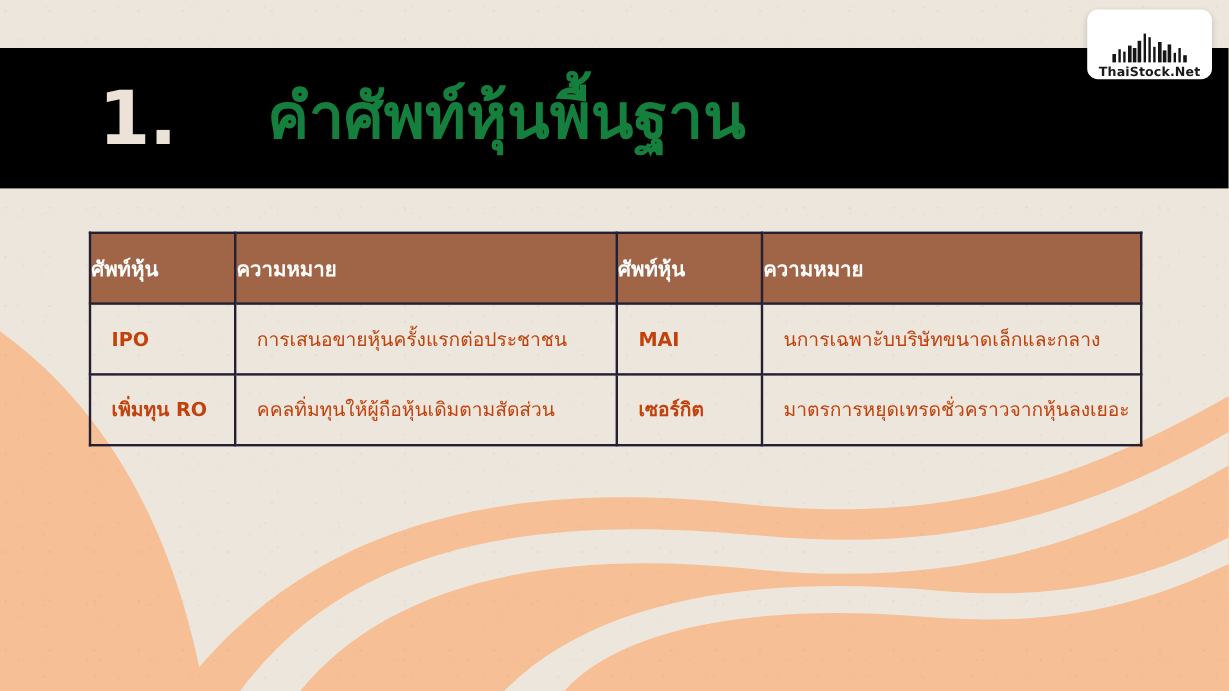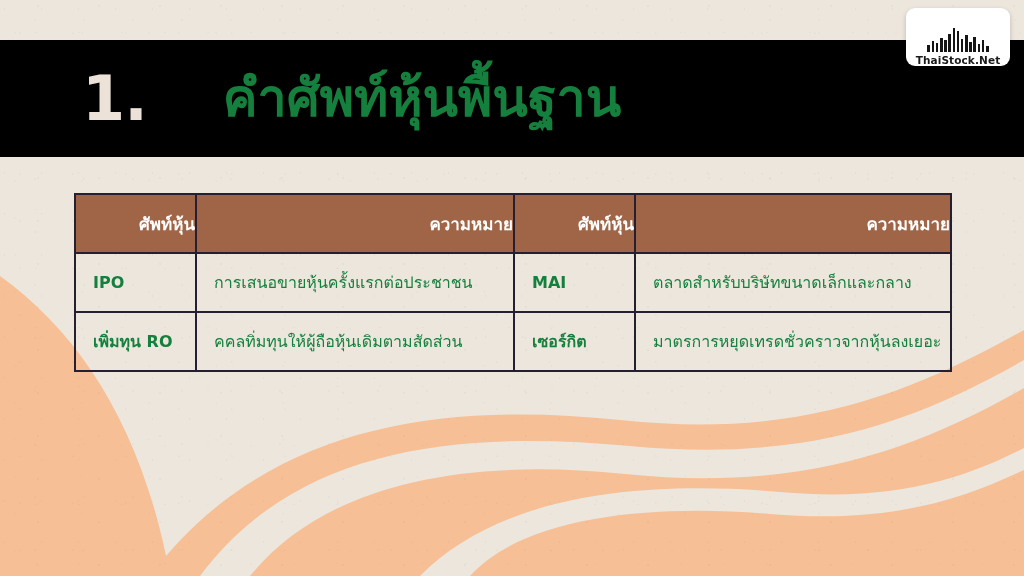--- a/index.html
+++ b/index.html
@@ -133,27 +133,27 @@
     border: 2px solid #241f31;
     padding: 0;
     vertical-align: middle;
   }
   .vocab-table thead th {
     background: #a06546;
     color: #ffffff;
     height: 57px;
     font-size: 17px;
     font-weight: 700;
-    text-align: right;
+    text-align: left;
     font-family: "DejaVu Sans", "Liberation Sans", sans-serif;
   }
   .vocab-table tbody td {
     height: 57px;
     background: transparent;
-    color: #15803d;
+    color: #c2410c;
     font-size: 16px;
     font-family: "DejaVu Sans", "Liberation Sans", sans-serif;
   }
   .col-term  { width: 121px; }
   .col-mean  { width: 318px; }
   .col-term2 { width: 121px; }
   .col-mean2 { width: 316px; }
 
   td.term {
     font-weight: 700;
@@ -243,21 +243,21 @@
         <th>ความหมาย</th>
         <th>ศัพท์หุ้น</th>
         <th>ความหมาย</th>
       </tr>
     </thead>
     <tbody>
       <tr>
         <td class="term">IPO</td>
         <td class="meaning">การเสนอขายหุ้นครั้งแรกต่อประชาชน</td>
         <td class="term">MAI</td>
-        <td class="meaning">ตลาดสำหรับบริษัทขนาดเล็กและกลาง</td>
+        <td class="meaning">นการเฉพาะับบริษัทขนาดเล็กและกลาง</td>
       </tr>
       <tr>
         <td class="term">เพิ่มทุน RO</td>
         <td class="meaning">คคลทิ่มทุนให้ผู้ถือหุ้นเดิมตามสัดส่วน</td>
         <td class="term">เซอร์กิต</td>
         <td class="meaning">มาตรการหยุดเทรดชั่วคราวจากหุ้นลงเยอะ</td>
       </tr>
     </tbody>
   </table>
 

